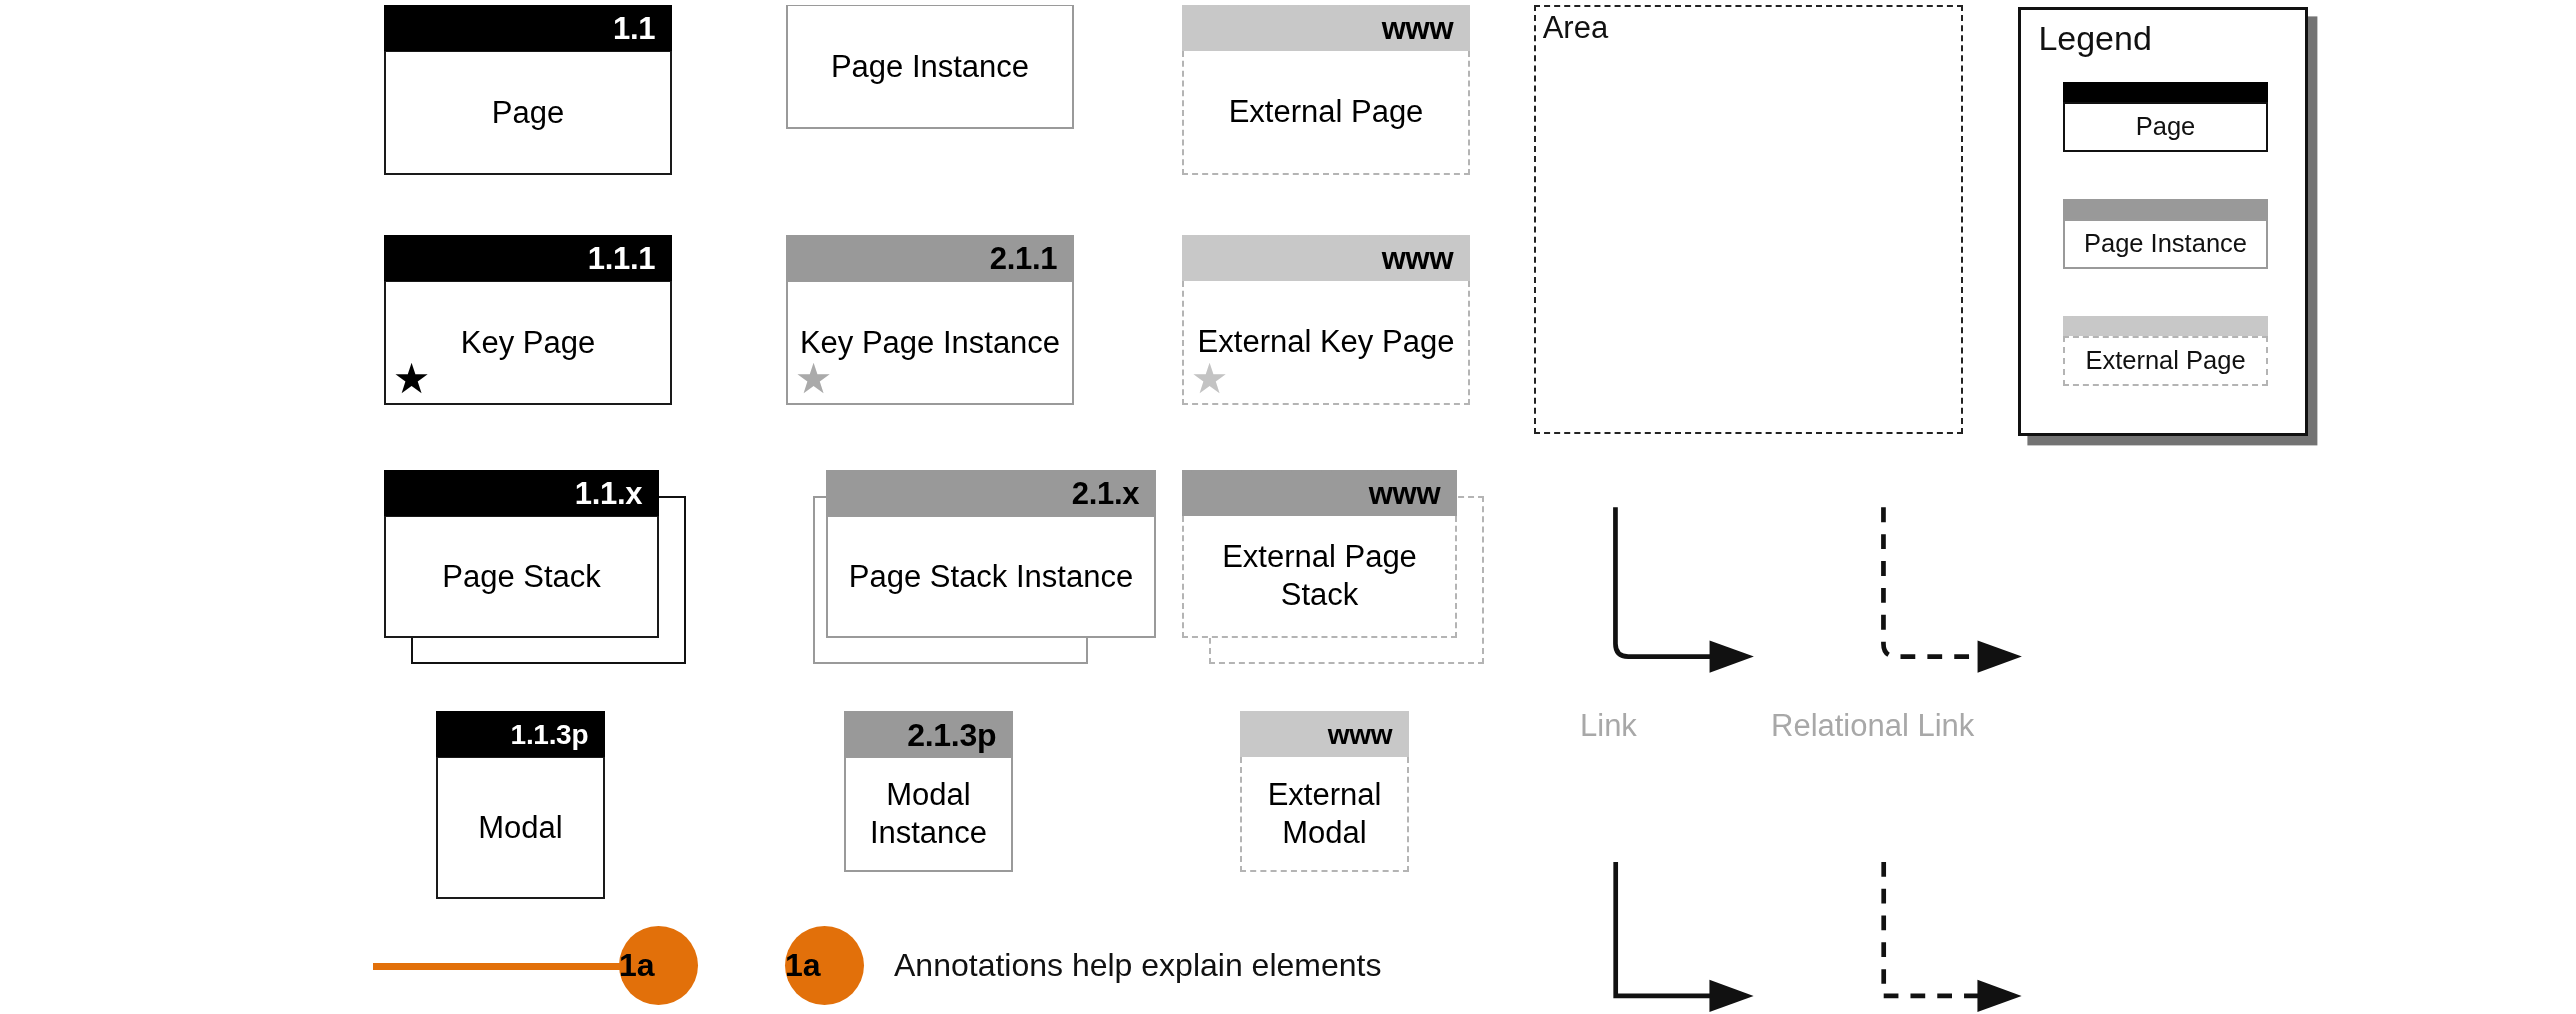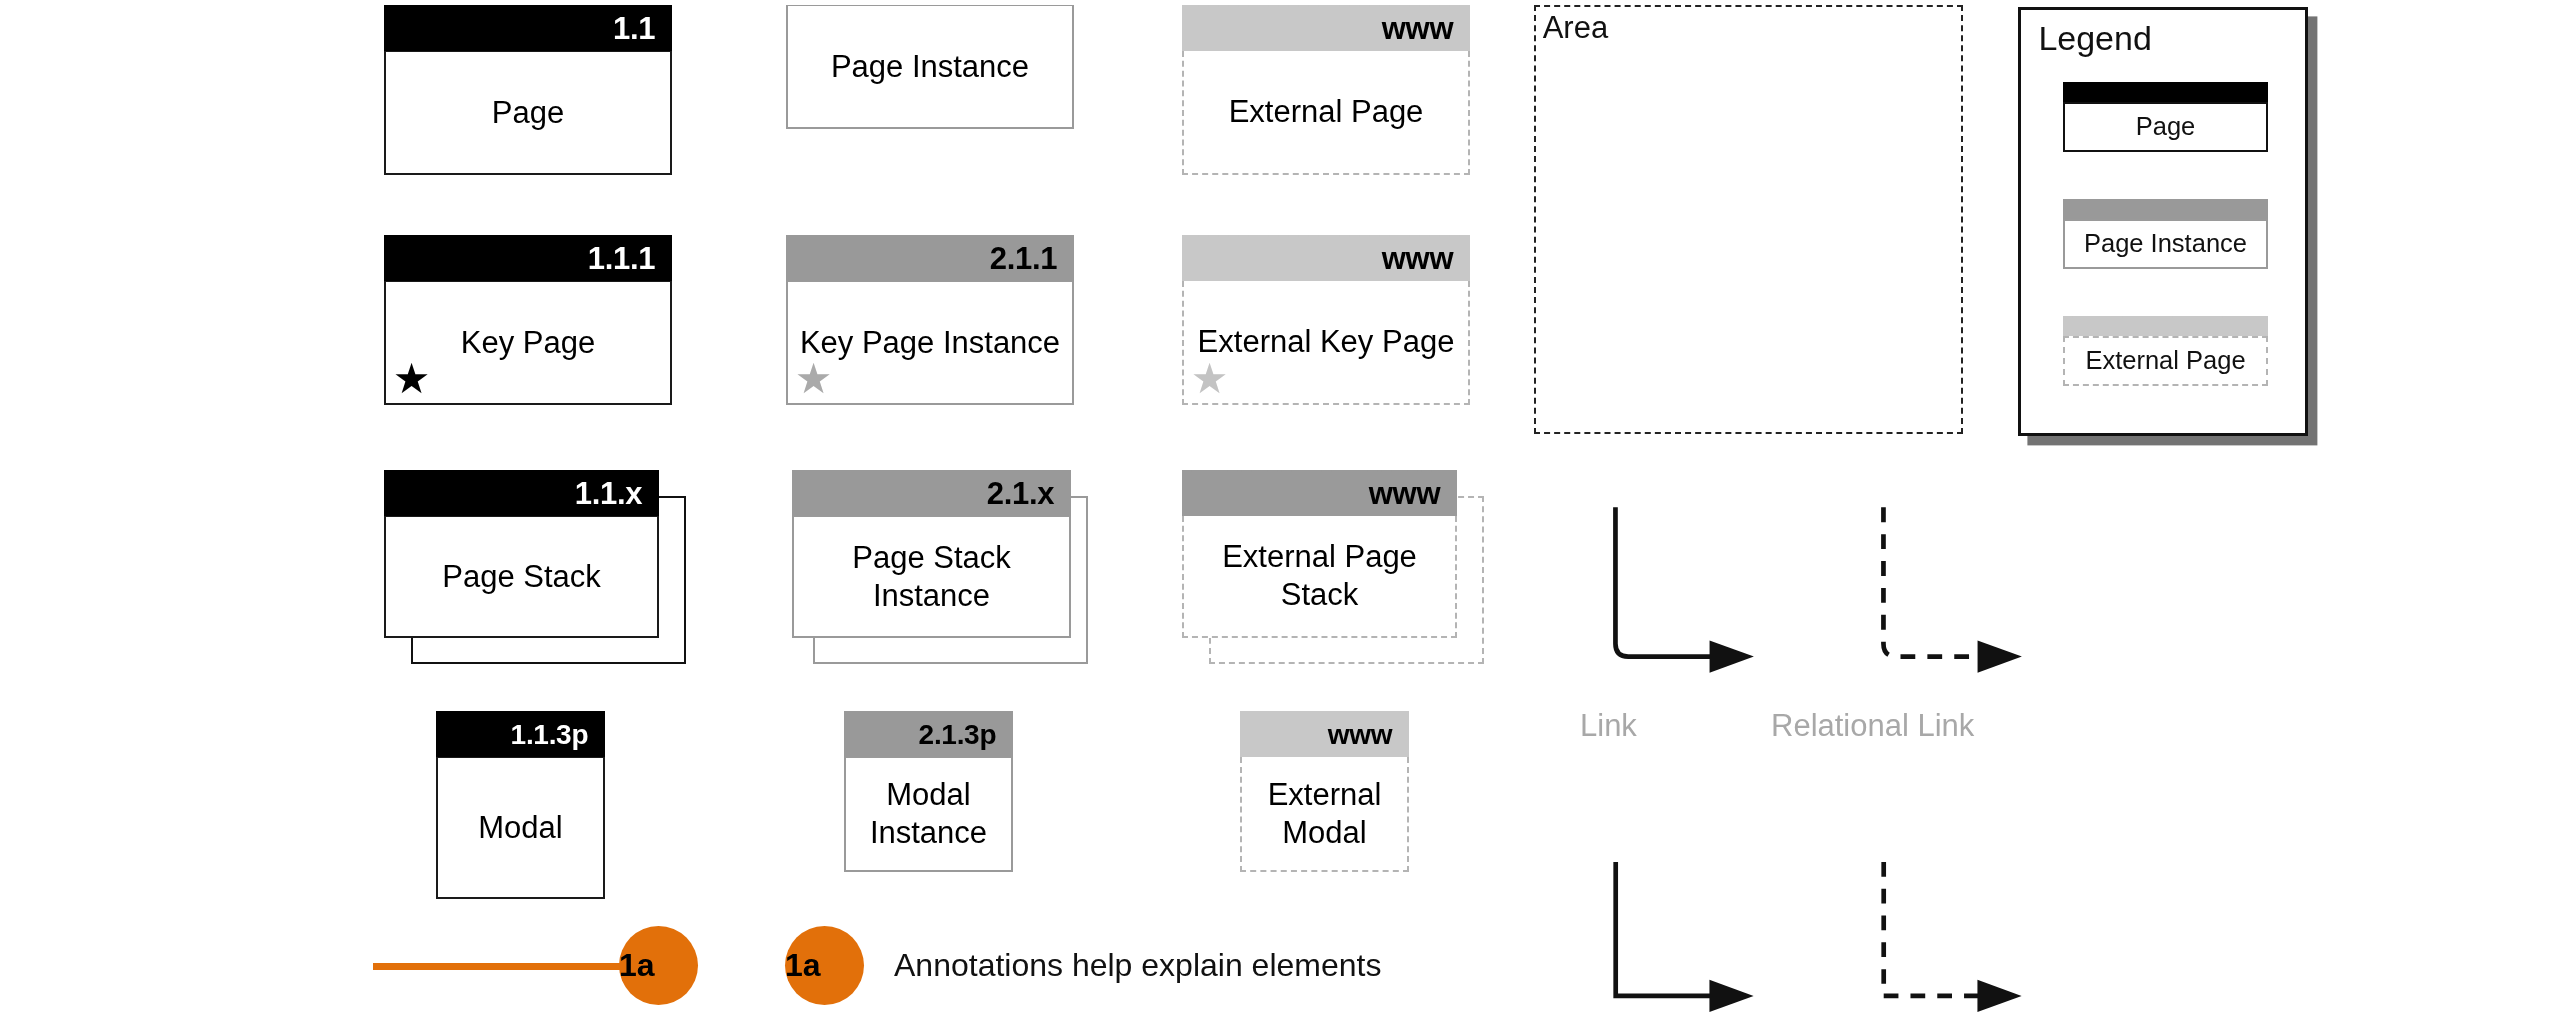--- a/index.html
+++ b/index.html
@@ -227,21 +227,21 @@
   <div class="stackback sb-page" style="left:411px; top:496px; width:275px; height:168px;"></div>
   <div class="card v-page" style="left:384px; top:470px; width:275px;">
     <div class="hdr">1.1.x</div>
     <div class="body" style="height:122px;">
       <span>Page Stack</span>
     </div>
   </div>
 
   <div class="stackhdr sh-inst" style="left:813px; top:496px; width:275px; height:46px;"></div>
   <div class="stackback sb-inst" style="left:813px; top:496px; width:275px; height:168px;"></div>
-  <div class="card v-inst" style="left:792px; top:470px; width:279px;">
+  <div class="card v-inst" style="left:826px; top:470px; width:330px;">
     <div class="hdr">2.1.x</div>
     <div class="body" style="height:122px;">
       <span>Page Stack Instance</span>
     </div>
   </div>
 
   <div class="stackhdr sh-ext" style="left:1209px; top:496px; width:275px; height:46px;"></div>
   <div class="stackback sb-ext" style="left:1209px; top:496px; width:275px; height:168px;"></div>
   <div class="card v-ext dark" style="left:1182px; top:470px; width:275px;">
     <div class="hdr">www</div>
@@ -251,21 +251,21 @@
   </div>
 
   <div class="card v-page" style="left:436px; top:711px; width:169px;">
     <div class="hdr" style="font-size:28px;">1.1.3p</div>
     <div class="body" style="height:142px;">
       <span>Modal</span>
     </div>
   </div>
 
   <div class="card v-inst" style="left:844px; top:711px; width:169px;">
-    <div class="hdr" style="font-size:28px;">2.1.3p</div>
+    <div class="hdr" style="font-size:32px;">2.1.3p</div>
     <div class="body" style="height:115px;">
       <span>Modal Instance</span>
     </div>
   </div>
 
   <div class="card v-ext" style="left:1240px; top:711px; width:169px;">
     <div class="hdr" style="font-size:28px;">www</div>
     <div class="body" style="height:115px;">
       <span>External Modal</span>
     </div>

